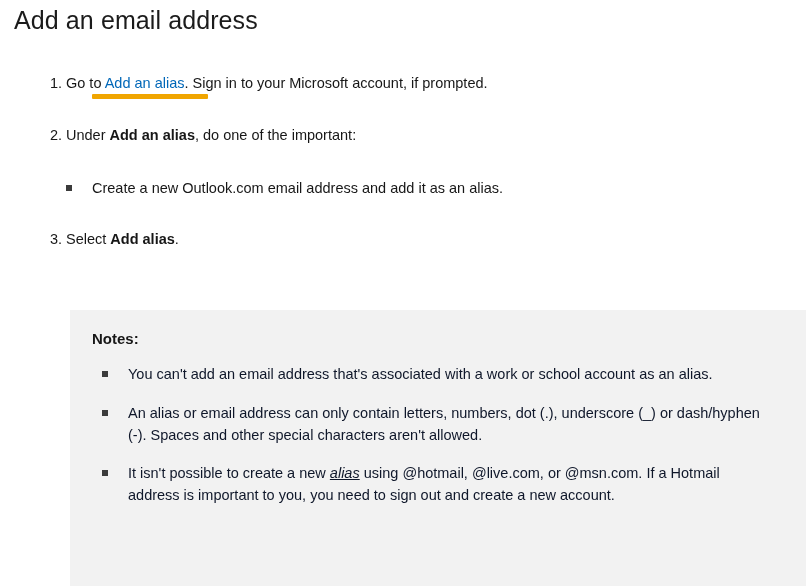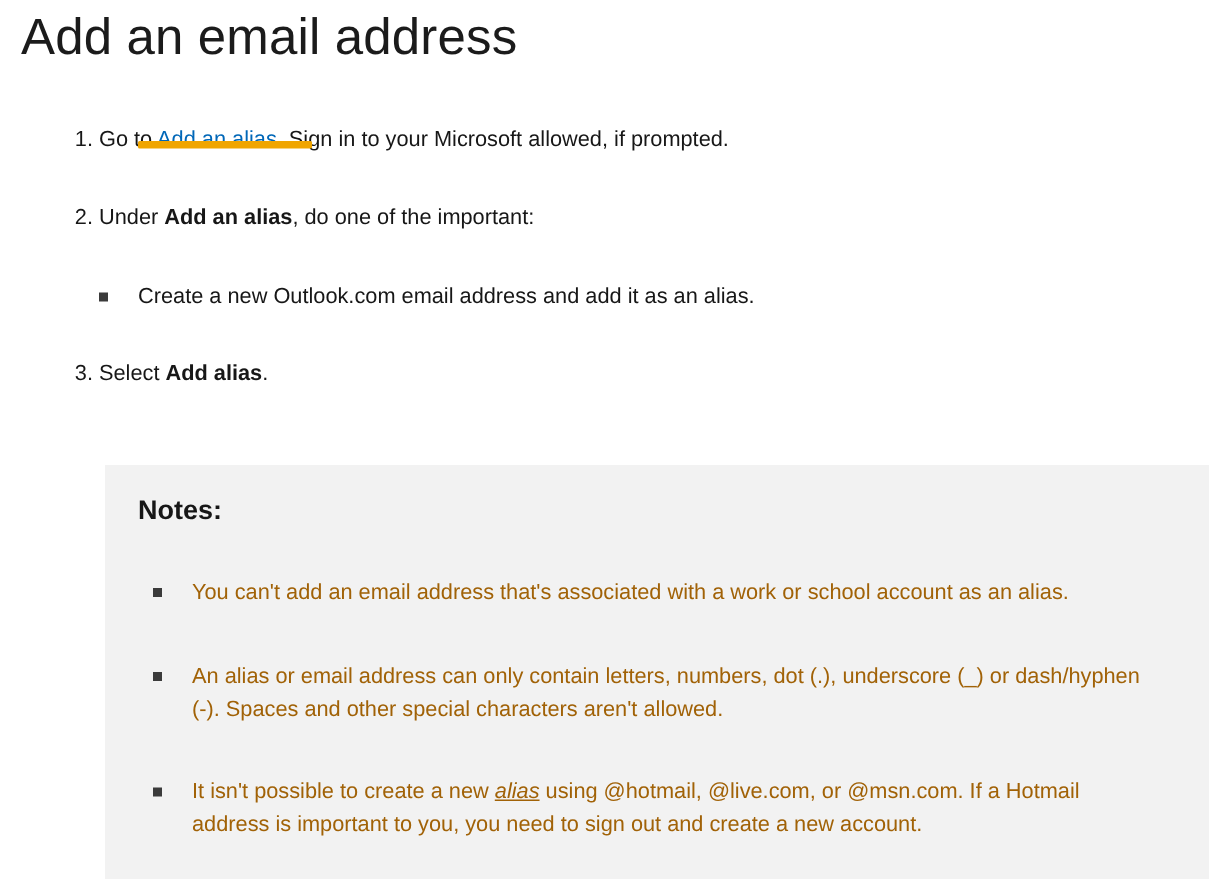--- a/index.html
+++ b/index.html
@@ -16,21 +16,21 @@
     position: relative;
   }
   .page {
     position: relative;
     width: 806px;
     height: 586px;
     box-sizing: border-box;
     padding: 0;
   }
   .title {
-    font-size: 34px;
+    font-size: 25px;
     font-weight: 400;
     color: #1b1b1b;
     margin: 0;
     padding: 6px 0 0 14px;
     letter-spacing: 0.1px;
   }
   ol.steps {
     list-style: none;
     margin: 0;
     padding: 0;
@@ -97,36 +97,36 @@
     left: 70px;
     top: 310px;
     width: 736px;
     min-height: 276px;
     background: #f2f2f2;
     box-sizing: border-box;
     padding: 20px 22px 18px 22px;
   }
   .notes-title {
     font-weight: bold;
-    font-size: 18px;
+    font-size: 15px;
     color: #171717;
     margin: 0 0 4px 0;
   }
   ul.notes-list {
     list-style: none;
     margin: 0;
     padding: 0;
   }
   ul.notes-list > li {
     position: relative;
     padding-left: 36px;
-    margin-top: 34px;
+    margin-top: 17px;
     font-size: 14.5px;
     line-height: 1.5;
-    color: #a16207;
+    color: #0f172a;
     max-width: 640px;
   }
   ul.notes-list > li::before {
     content: "";
     position: absolute;
     left: 10px;
     top: 7px;
     width: 6px;
     height: 6px;
     background: #3b3b3b;
@@ -140,21 +140,21 @@
 <body>
 
 <div class="page">
 
   <h1 class="title">Add an email address</h1>
 
   <ol class="steps">
 
     <li class="step" style="margin-top:38px;">
       <span class="num">1.</span>
-      <span>Go to </span><a class="link" href="#">Add an alias</a><span>. Sign in to your Microsoft allowed, if prompted.</span>
+      <span>Go to </span><a class="link" href="#">Add an alias</a><span>. Sign in to your Microsoft account, if prompted.</span>
     </li>
 
     <li class="step" style="margin-top:31px;">
       <span class="num">2.</span>
       <span>Under </span><span class="bold">Add an alias</span><span>, do one of the important:</span>
       <ul class="sublist step-2-sub">
         <li>Create a new Outlook.com email address and add it as an alias.</li>
       </ul>
     </li>
 

